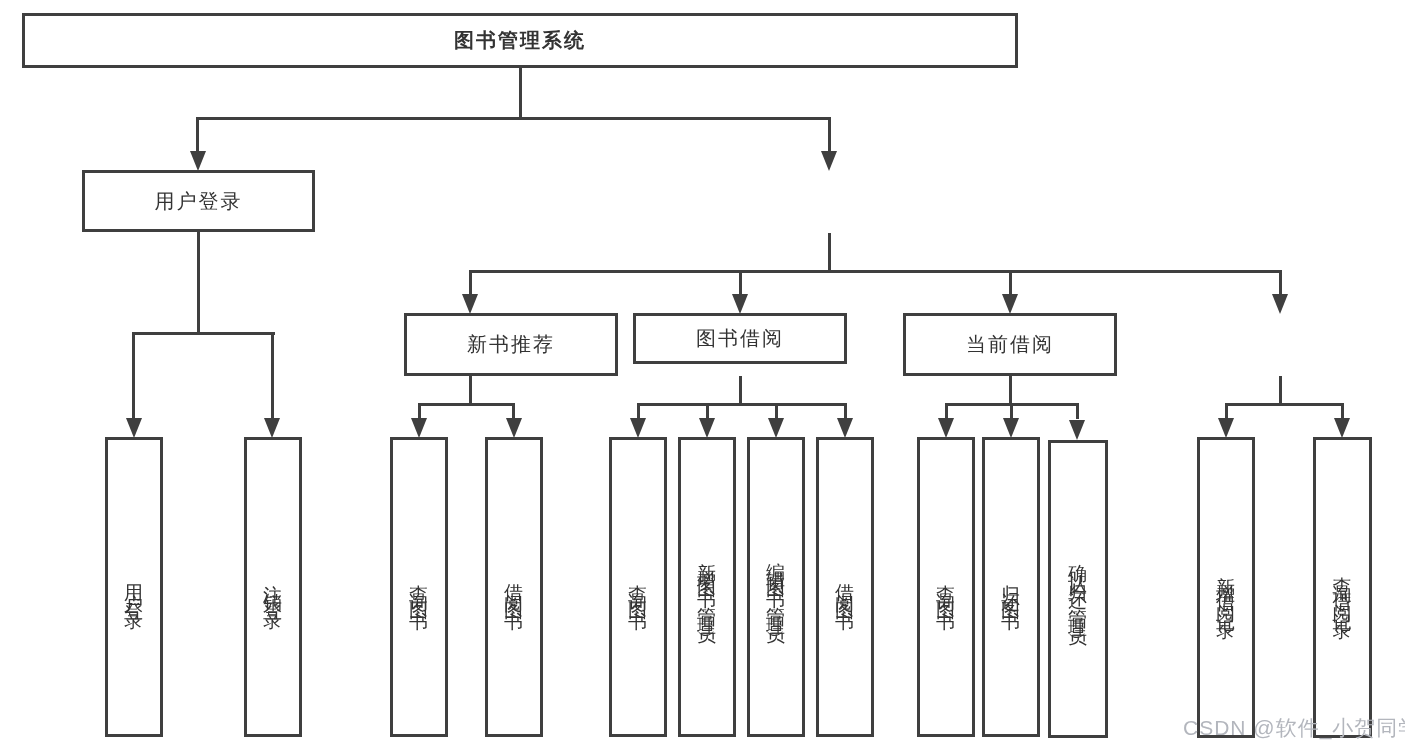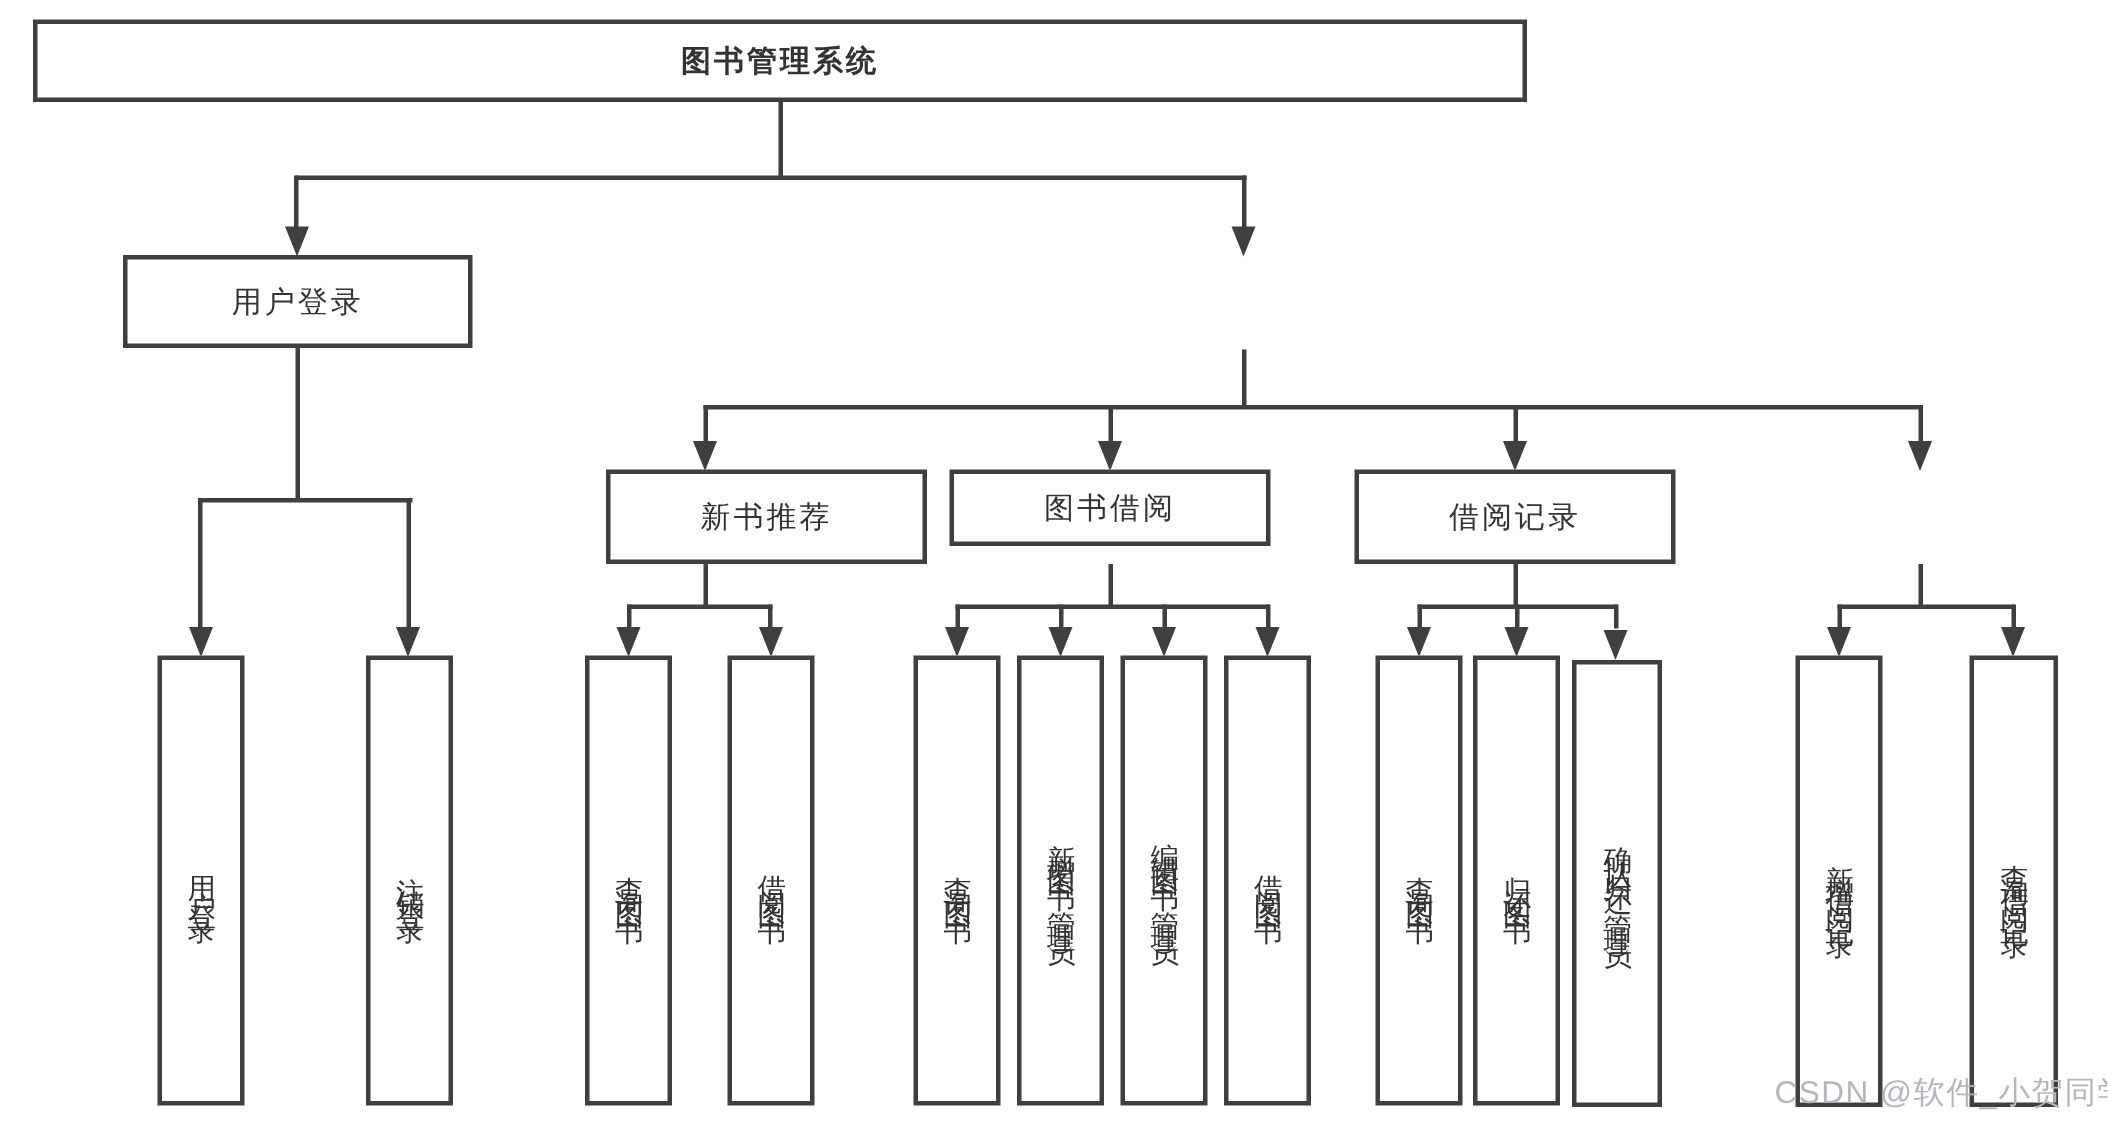--- a/index.html
+++ b/index.html
@@ -68,21 +68,21 @@
 <body>
 
 <div class="canvas">
 
   <div class="box" style="left:22px; top:13px; width:996px; height:55px;font-weight:bold;">图书管理系统</div>
 
   <div class="box" style="left:82px; top:170px; width:233px; height:62px;">用户登录</div>
 
   <div class="box" style="left:363px; top:313px; width:214px; height:63px;margin-left:41px;">新书推荐</div>
   <div class="box" style="left:633px; top:313px; width:214px; height:51px;">图书借阅</div>
-  <div class="box" style="left:903px; top:313px; width:214px; height:63px;">借阅记录</div>
+  <div class="box" style="left:903px; top:313px; width:214px; height:63px;">当前借阅</div>
 
   <div class="box vbox" style="left:105px; top:437px; width:58px; height:300px;">用户登录</div>
   <div class="box vbox" style="left:244px; top:437px; width:58px; height:300px;">注销登录</div>
 
   <div class="box vbox" style="left:390px; top:437px; width:58px; height:300px;">查询图书</div>
   <div class="box vbox" style="left:485px; top:437px; width:58px; height:300px;">借阅图书</div>
 
   <div class="box vbox" style="left:609px; top:437px; width:58px; height:300px;">查询图书</div>
   <div class="box vbox" style="left:678px; top:437px; width:58px; height:300px;">新增图书（管理员）</div>
   <div class="box vbox" style="left:747px; top:437px; width:58px; height:300px;">编辑图书（管理员）</div>

